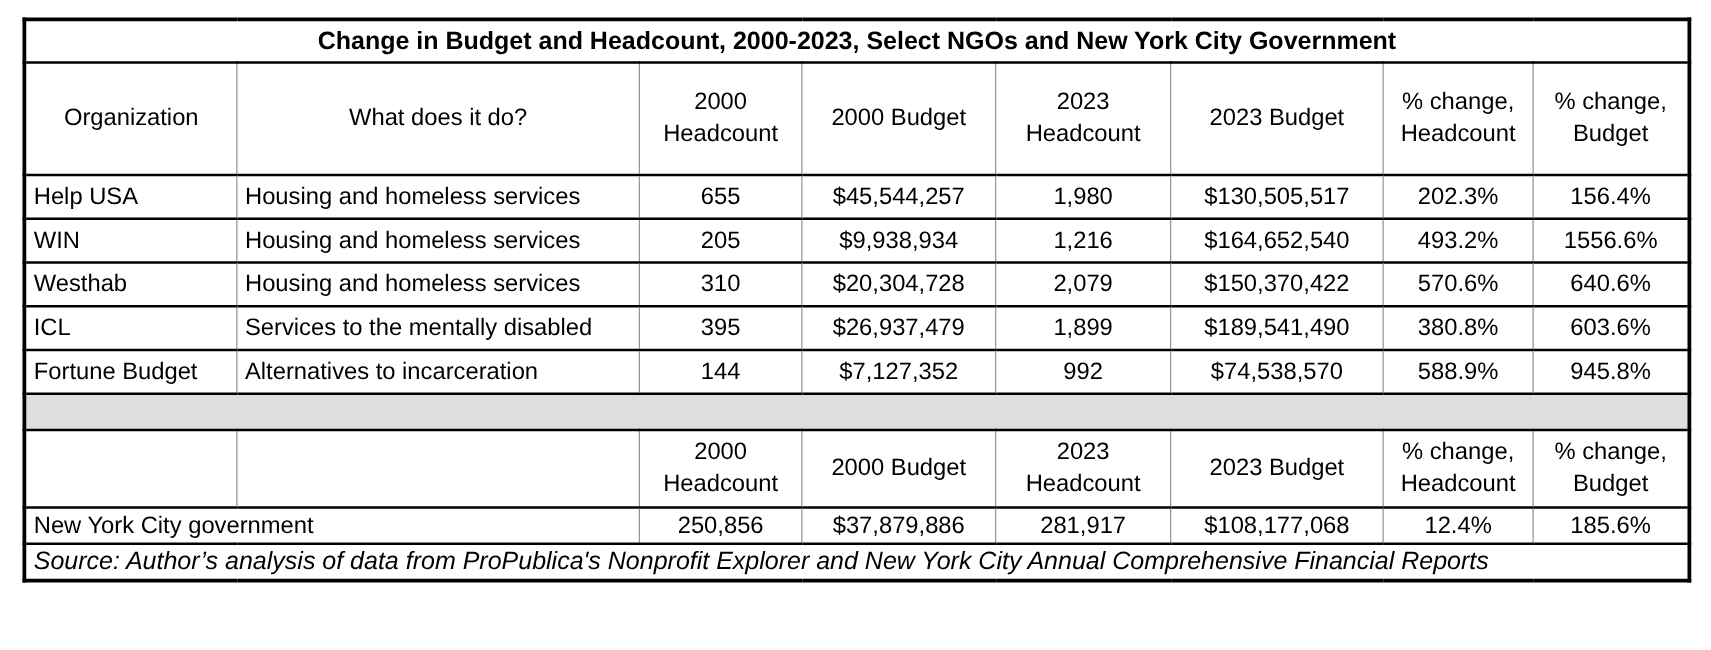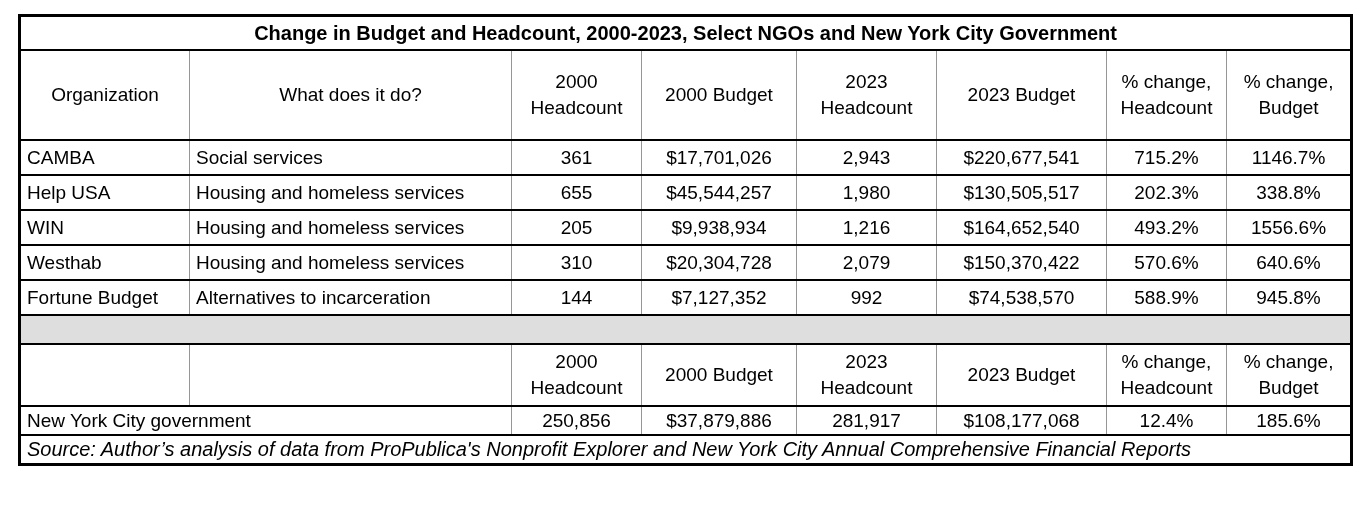--- a/index.html
+++ b/index.html
@@ -80,58 +80,58 @@
           <td>
             <div>% change,</div>
             <div>Headcount</div>
           </td>
           <td>
             <div>% change,</div>
             <div>Budget</div>
           </td>
         </tr>
         <tr class="data-row">
-          <td class="left">CAMBA</td>
-          <td class="left">Social services</td>
-          <td>361</td>
-          <td>$17,701,026</td>
-          <td>2,943</td>
-          <td>$220,677,541</td>
-          <td>715.2%</td>
-          <td>1146.7%</td>
-        </tr>
-        <tr class="data-row">
           <td class="left">Help USA</td>
           <td class="left">Housing and homeless services</td>
           <td>655</td>
           <td>$45,544,257</td>
           <td>1,980</td>
           <td>$130,505,517</td>
           <td>202.3%</td>
-          <td>338.8%</td>
+          <td>156.4%</td>
         </tr>
         <tr class="data-row">
           <td class="left">WIN</td>
           <td class="left">Housing and homeless services</td>
           <td>205</td>
           <td>$9,938,934</td>
           <td>1,216</td>
           <td>$164,652,540</td>
           <td>493.2%</td>
           <td>1556.6%</td>
         </tr>
         <tr class="data-row">
           <td class="left">Westhab</td>
           <td class="left">Housing and homeless services</td>
           <td>310</td>
           <td>$20,304,728</td>
           <td>2,079</td>
           <td>$150,370,422</td>
           <td>570.6%</td>
           <td>640.6%</td>
+        </tr>
+        <tr class="data-row">
+          <td class="left">ICL</td>
+          <td class="left">Services to the mentally disabled</td>
+          <td>395</td>
+          <td>$26,937,479</td>
+          <td>1,899</td>
+          <td>$189,541,490</td>
+          <td>380.8%</td>
+          <td>603.6%</td>
         </tr>
         <tr class="data-row">
           <td class="left">Fortune Budget</td>
           <td class="left">Alternatives to incarceration</td>
           <td>144</td>
           <td>$7,127,352</td>
           <td>992</td>
           <td>$74,538,570</td>
           <td>588.9%</td>
           <td>945.8%</td>

